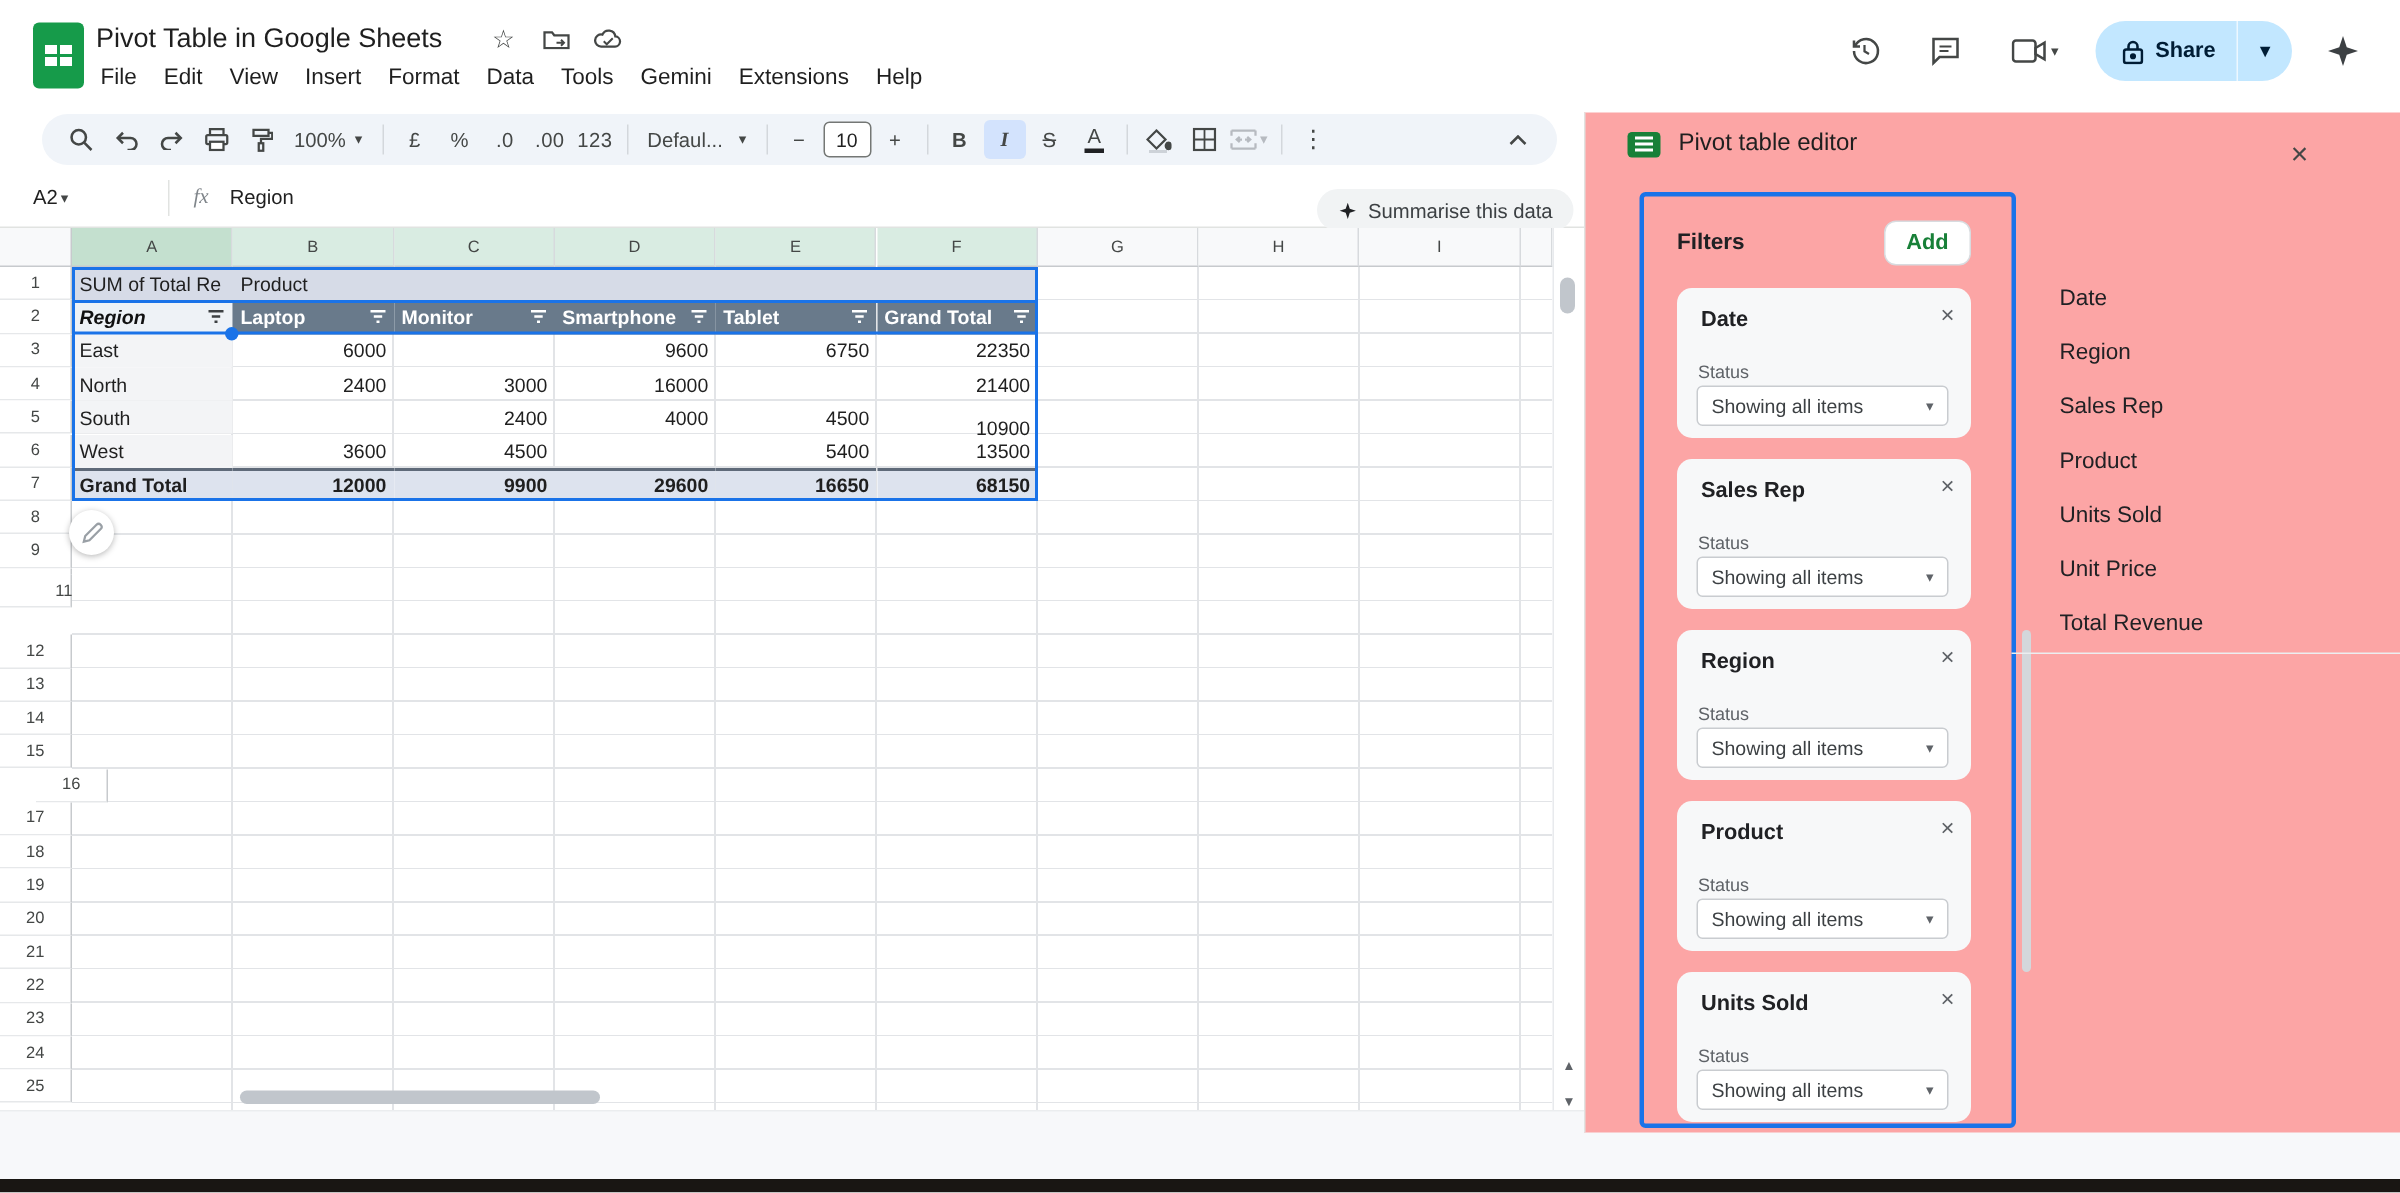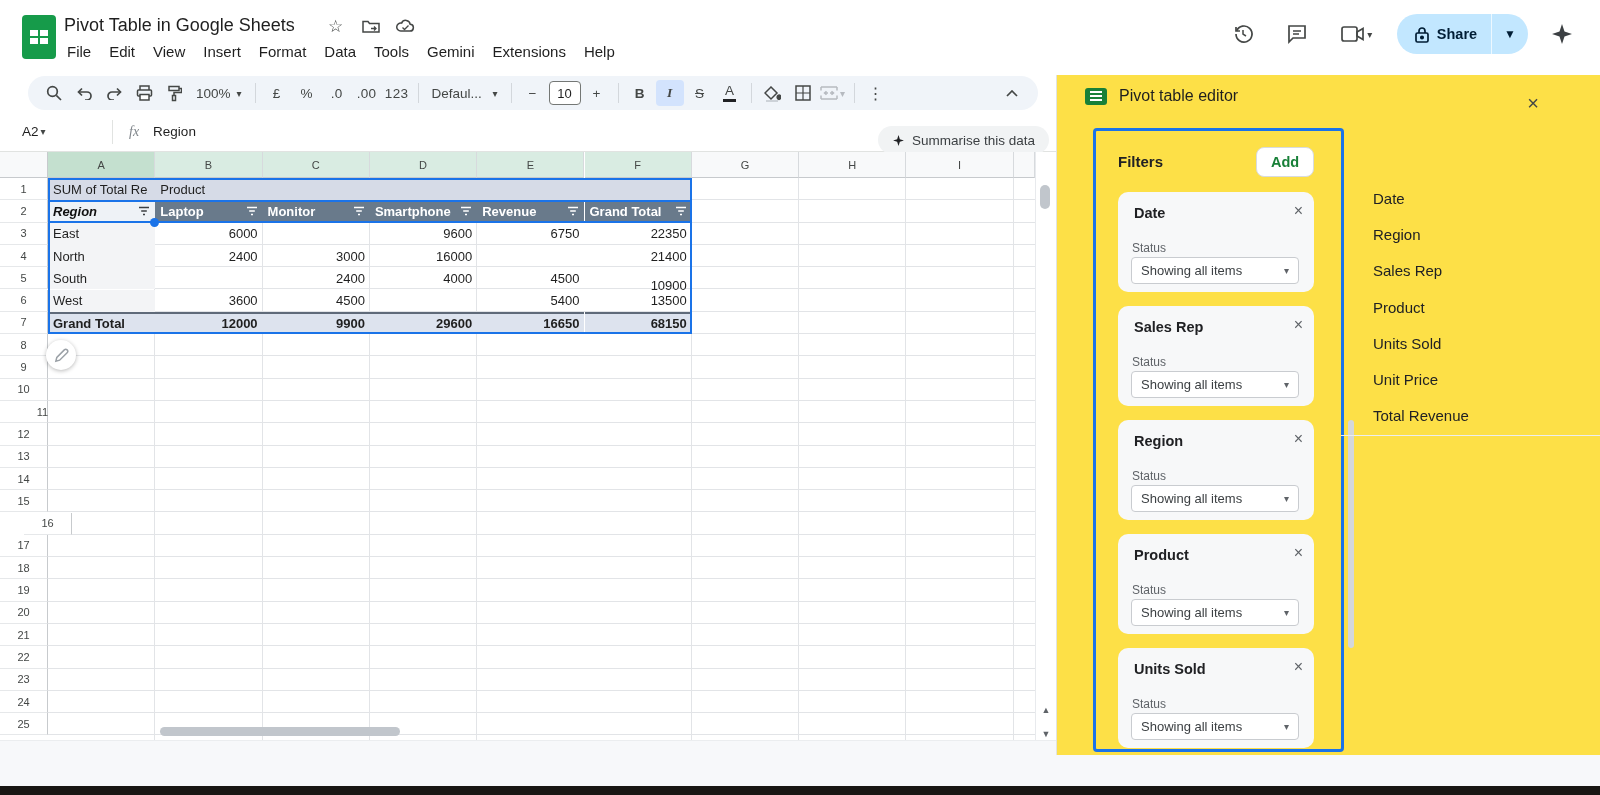--- a/index.html
+++ b/index.html
@@ -90,21 +90,21 @@
   #vscroll { left:1035px; top:152px; width:21px; height:588px; background:#fff; border-left:1px solid #e8eaed; }
   #vthumb { left:1040px; top:185px; width:10px; height:24px; border-radius:5px; background:#c1c6cc; }
   .scroll-arrow { color:#5f6368; font-size:9px; text-align:center; width:16px; }
   #hscroll-thumb { left:160px; top:727px; width:240px; height:9px; border-radius:5px; background:#c1c6cc; }
 
   
   #tabbar { left:0; top:740px; width:1600px; height:46px; background:#f7f8fa; border-top:1px solid #ebedef; }
   #bottomstrip { left:0; top:786px; width:1600px; height:9px; background:#191613; }
 
   
-  #panel { left:1056px; top:75px; width:544px; height:680px; background:#fde047; border-left:1px solid #e1e3e1; z-index:8; }
+  #panel { left:1056px; top:75px; width:544px; height:680px; background:#fca5a5; border-left:1px solid #e1e3e1; z-index:8; }
   #panel-head { left:28px; top:12px; display:flex; align-items:center; gap:12px; position:absolute; }
   #panel-icn { width:22px; height:17px; background:#188038; border-radius:3px; display:flex;
     align-items:center; justify-content:center; }
   #panel-icn .pgrid { display:grid; grid-template-rows:2px 2px 2px; grid-template-columns:12px; gap:2px; }
   #panel-icn .pgrid div { background:#fff; }
   #panel-title { font-size:16px; color:#1f1f1f; }
   #panel-close { left:462px; top:14px; font-size:20px; color:#444746; width:28px; height:28px;
     display:flex; align-items:center; justify-content:center; }
   #filters-box { left:36px; top:53px; width:251px; height:624px; border:3px solid #1a73e8; border-radius:4px; }
   #filters-label { left:61px; top:78px; font-size:15px; font-weight:bold; color:#202124; }
@@ -332,21 +332,21 @@
       <div class="rowhead abs" style="top: 26px; height: 22.3px;">1</div>
       <div class="rowhead abs" style="top: 48.3px; height: 22.3px;">2</div>
       <div class="rowhead abs" style="top: 70.6px; height: 22.3px;">3</div>
       <div class="rowhead abs" style="top: 92.9px; height: 22.3px;">4</div>
       <div class="rowhead abs" style="top: 115.2px; height: 22.3px;">5</div>
       <div class="rowhead abs" style="top: 137.5px; height: 22.3px;">6</div>
       <div class="rowhead abs" style="top: 159.8px; height: 22.3px;">7</div>
       <div class="rowhead abs" style="top: 182.1px; height: 22.3px;">8</div>
       <div class="rowhead abs" style="top: 204.4px; height: 22.3px;">9</div>
       <div class="rowhead abs" style="top: 226.7px; height: 22.3px;">10</div>
-      <div class="rowhead abs" style="top: 249px; height: 22.3px; padding-left: 38px;">11</div>
+      <div class="rowhead abs" style="top: 231px; height: 22.3px; padding-left: 38px;">11</div>
       <div class="rowhead abs" style="top: 271.3px; height: 22.3px;">12</div>
       <div class="rowhead abs" style="top: 293.6px; height: 22.3px;">13</div>
       <div class="rowhead abs" style="top: 315.9px; height: 22.3px;">14</div>
       <div class="rowhead abs" style="top: 338.2px; height: 22.3px;">15</div>
       <div class="rowhead abs" style="top: 360.5px; height: 22.3px; margin-left: 24px;">16</div>
       <div class="rowhead abs" style="top: 382.8px; height: 22.3px;">17</div>
       <div class="rowhead abs" style="top: 405.1px; height: 22.3px;">18</div>
       <div class="rowhead abs" style="top: 427.4px; height: 22.3px;">19</div>
       <div class="rowhead abs" style="top: 449.7px; height: 22.3px;">20</div>
       <div class="rowhead abs" style="top: 472px; height: 22.3px;">21</div>
@@ -383,21 +383,21 @@
       </div>
       <div class="pcell phead" style="left: 369.9px; top: 48.3px; width: 107.3px;">
         <span>Smartphone</span>
         <span style="display: flex;">
           <svg width="12" height="10" viewBox="0 0 12 10" fill="none" stroke="#ffffff" stroke-width="1.6">
             <path d="M1 1.5 h10 M3.2 5 h5.6 M5 8.5 h2"></path>
           </svg>
         </span>
       </div>
       <div class="pcell phead" style="left: 477.2px; top: 48.3px; width: 107.3px;">
-        <span>Revenue</span>
+        <span>Tablet</span>
         <span style="display: flex;">
           <svg width="12" height="10" viewBox="0 0 12 10" fill="none" stroke="#ffffff" stroke-width="1.6">
             <path d="M1 1.5 h10 M3.2 5 h5.6 M5 8.5 h2"></path>
           </svg>
         </span>
       </div>
       <div class="pcell phead" style="left: 584.5px; top: 48.3px; width: 107.3px;">
         <span>Grand Total</span>
         <span style="display: flex;">
           <svg width="12" height="10" viewBox="0 0 12 10" fill="none" stroke="#ffffff" stroke-width="1.6">

